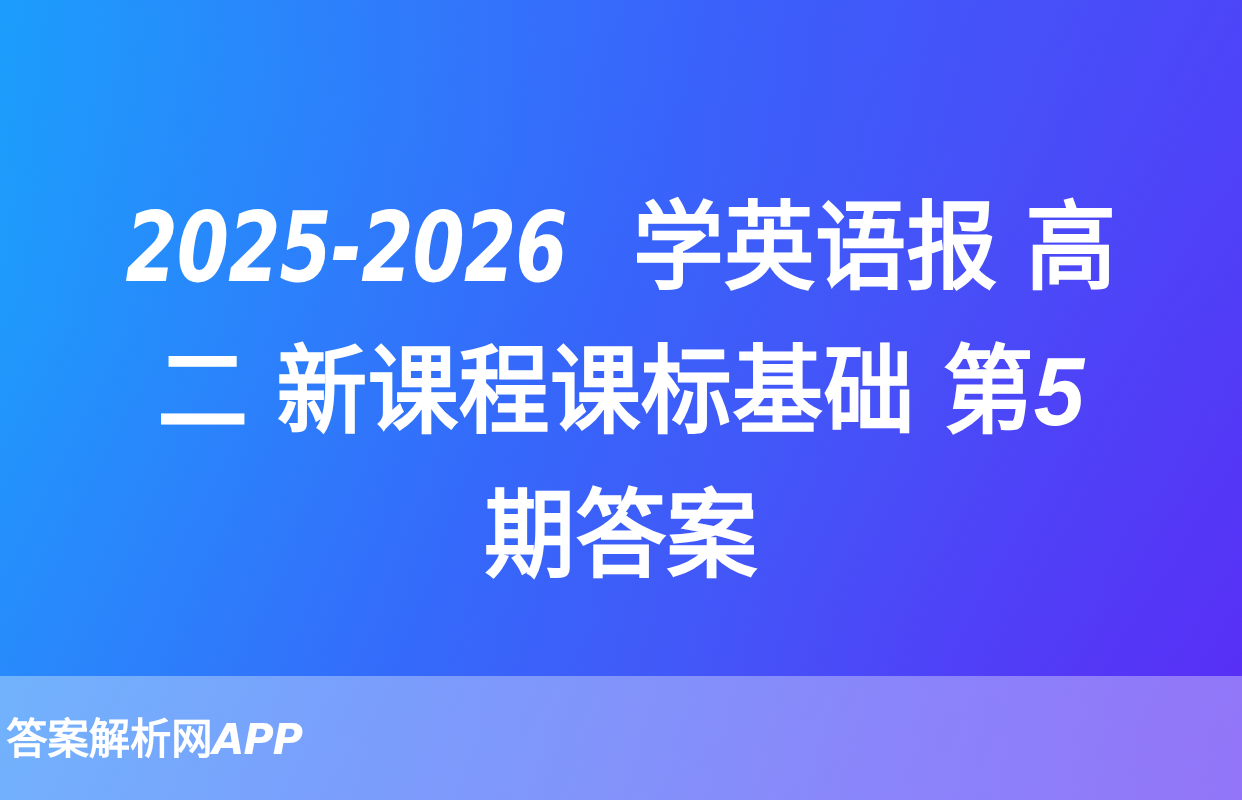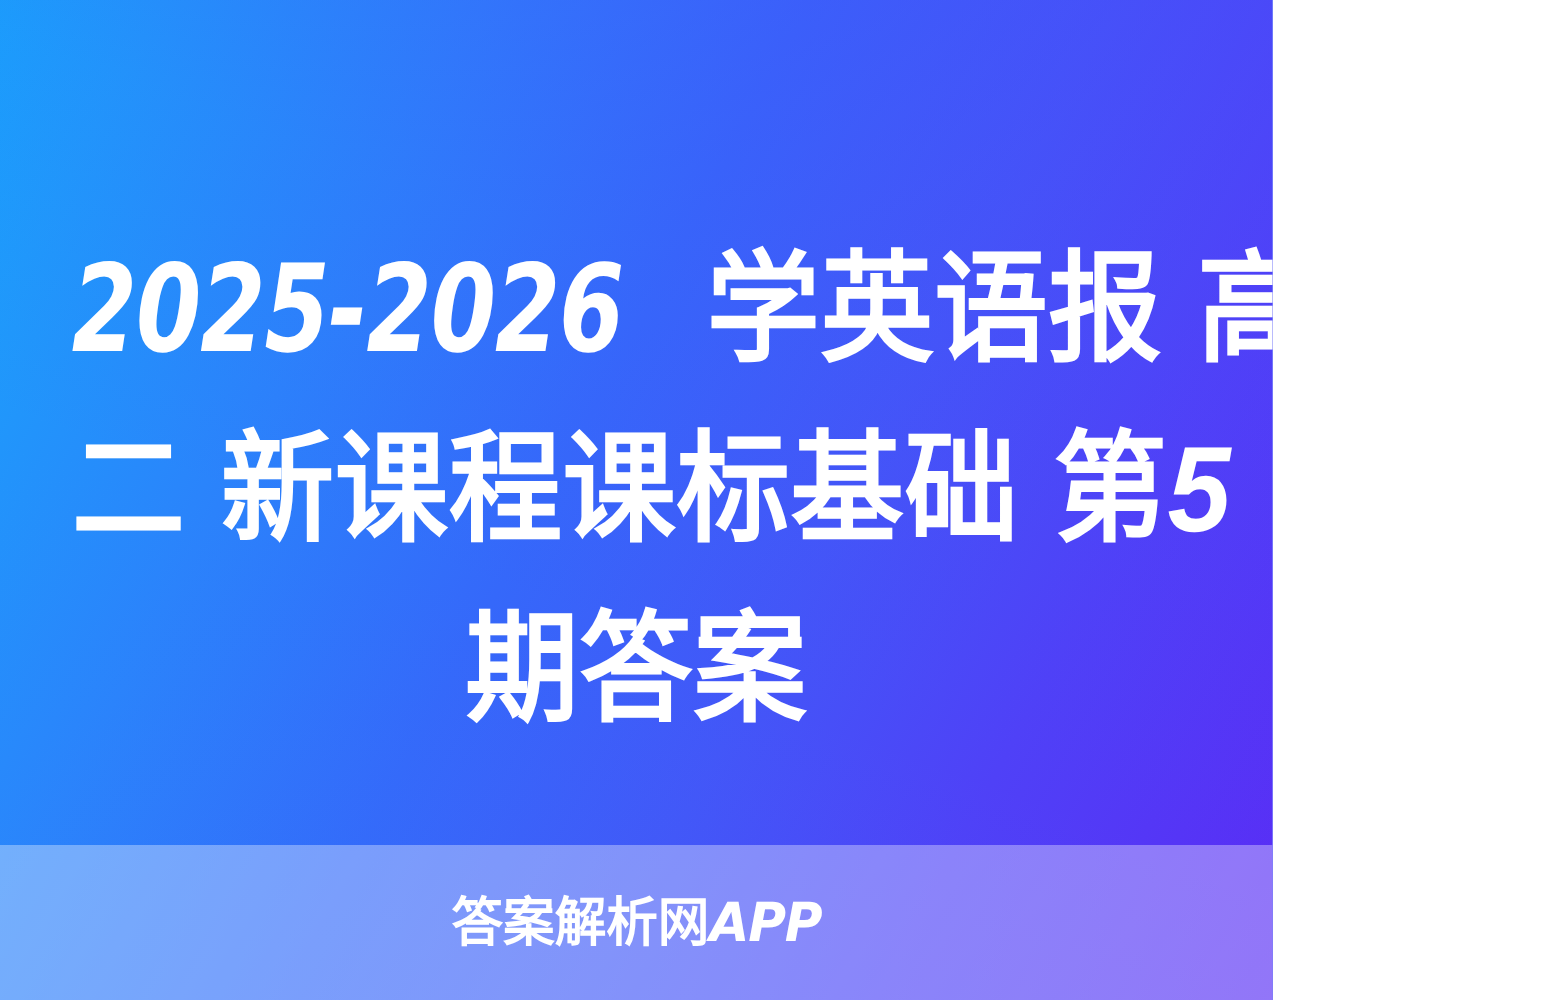--- a/index.html
+++ b/index.html
@@ -5,21 +5,21 @@
 <style>
   html, body {
     margin: 0;
     padding: 0;
     background: #ffffff;
   }
 
   
   .poster {
     position: relative;
-    width: 1018px;
+    width: 1242px;
     height: 800px;
     overflow: hidden;
     font-family: "Liberation Sans", "DejaVu Sans", sans-serif;
     
     background-image:
       linear-gradient(118deg,
         #16A6FC 0%,
         #1E9BFB 9%,
         #2B82FB 27%,
         #3568FA 45%,
@@ -95,21 +95,21 @@
   .footer-band {
     position: absolute;
     left: 0;
     right: 0;
     bottom: 0;
     height: 124px;
     z-index: 3;
     background: rgba(255, 255, 255, 0.345);
     display: flex;
     align-items: center;
-    justify-content: center;
+    justify-content: flex-start;
   }
 
   .footer-text {
     color: #ffffff;
     font-size: 43px;
     font-weight: 700;
     letter-spacing: 0px;
     white-space: nowrap;
     font-style: oblique 12deg;
     transform: scaleX(0.96);

